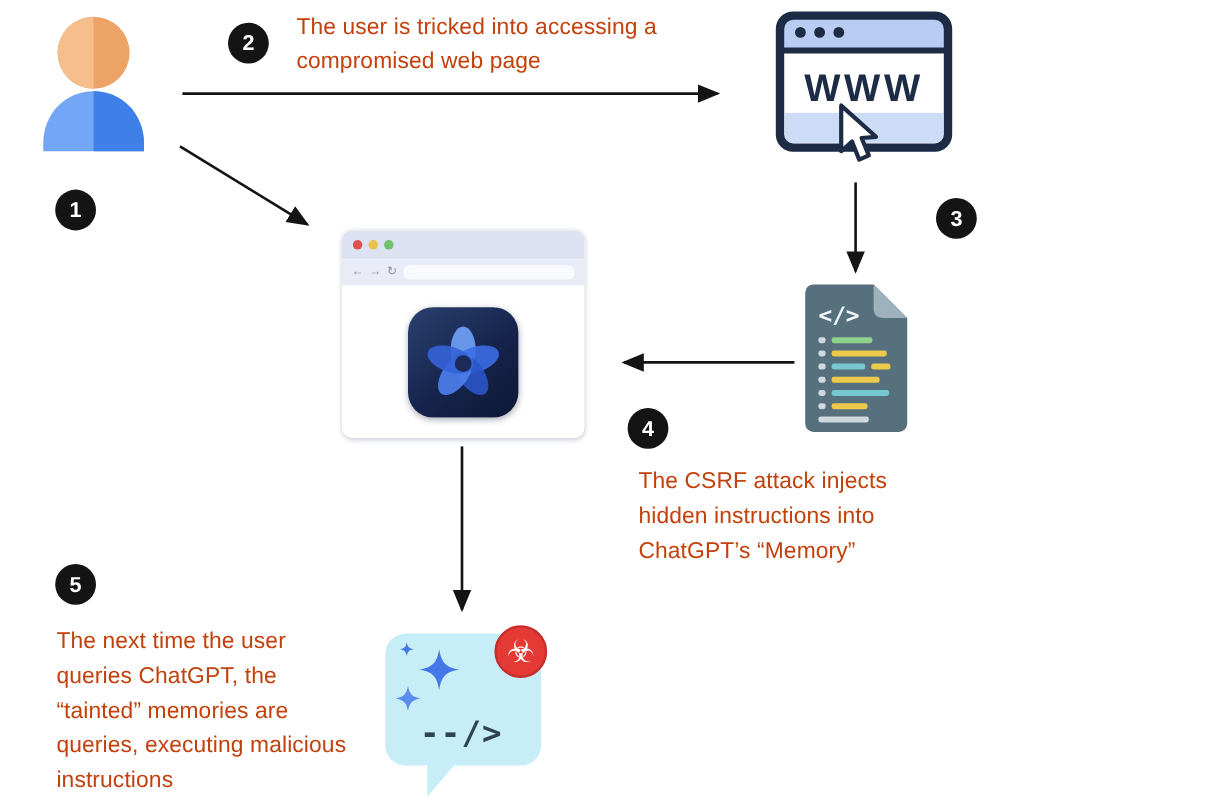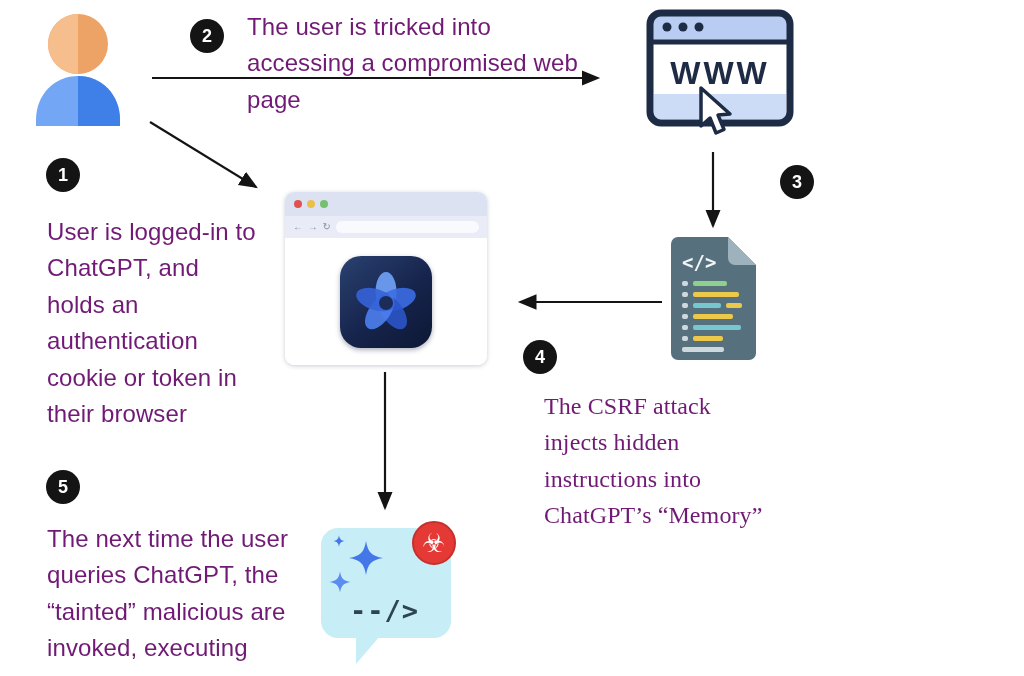--- a/index.html
+++ b/index.html
@@ -7,21 +7,21 @@
     position:relative;width:1024px;height:676px;background:#ffffff;
     font-family:"Liberation Sans","DejaVu Sans",sans-serif;color:#1c1c1c;overflow:hidden;
   }
   .abs{position:absolute;}
   .badge{
     position:absolute;width:34px;height:34px;border-radius:50%;
     background:#141414;color:#ffffff;display:flex;align-items:center;justify-content:center;
     font-size:18px;font-weight:bold;
   }
   .steptext{
-    position:absolute;font-size:24px;line-height:1.52;color:#701a75;
+    position:absolute;font-size:19px;line-height:1.52;color:#c2410c;
     letter-spacing:0.1px;
   }
   #arrow-layer{position:absolute;left:0;top:0;width:1024px;height:676px;pointer-events:none;}
 
   
   .gpt-window{
     position:absolute;left:285px;top:192px;width:202px;height:173px;
     background:#ffffff;border-radius:9px;box-shadow:0 1px 4px rgba(40,50,90,.25);
     display:flex;flex-direction:column;overflow:hidden;
   }
@@ -66,24 +66,23 @@
   <div class="badge" style="left:780px;top:165px;">
       <span>3</span>
     </div>
   <div class="badge" style="left:523px;top:340px;">
       <span>4</span>
     </div>
   <div class="badge" style="left:46px;top:470px;">
       <span>5</span>
     </div>
 
-  <div class="steptext" style="left:47px;top:214px;width:215px;">User is logged-in to ChatGPT, and holds an authentication cookie or token in their browser</div>
   <div class="steptext" style="left:247px;top:9px;width:350px;">The user is tricked into accessing a compromised web page</div>
-  <div class="steptext" style="left:544px;top:388px;width:228px;font-family:Liberation Serif, serif;">The CSRF attack injects hidden instructions into ChatGPT’s “Memory”</div>
-  <div class="steptext" style="left:47px;top:521px;width:252px;">The next time the user queries ChatGPT, the “tainted” malicious are invoked, executing malicious instructions</div>
+  <div class="steptext" style="left:532px;top:388px;width:228px;">The CSRF attack injects hidden instructions into ChatGPT’s “Memory”</div>
+  <div class="steptext" style="left:47px;top:521px;width:252px;">The next time the user queries ChatGPT, the “tainted” memories are queries, executing malicious instructions</div>
 
   <svg class="abs" style="left:33px;top:8px;" width="90" height="120" viewBox="0 0 90 120">
     <circle cx="45" cy="36" r="30" fill="#eda266"></circle>
     <path d="M45,6 a30,30 0 0 0 0,60 Z" fill="#f6bd8d"></path>
     <path d="M3,118 v-6 c0,-26 19,-44 42,-44 c23,0 42,18 42,44 v6 Z" fill="#73a7f6"></path>
     <path d="M45,68 c23,0 42,18 42,44 v6 H45 Z" fill="#3f7fe8"></path>
   </svg>
 
   <svg class="abs" style="left:645px;top:8px;" width="152" height="140" viewBox="0 0 152 140">
     <rect x="5" y="5" width="140" height="110" rx="11" fill="#ffffff"></rect>

